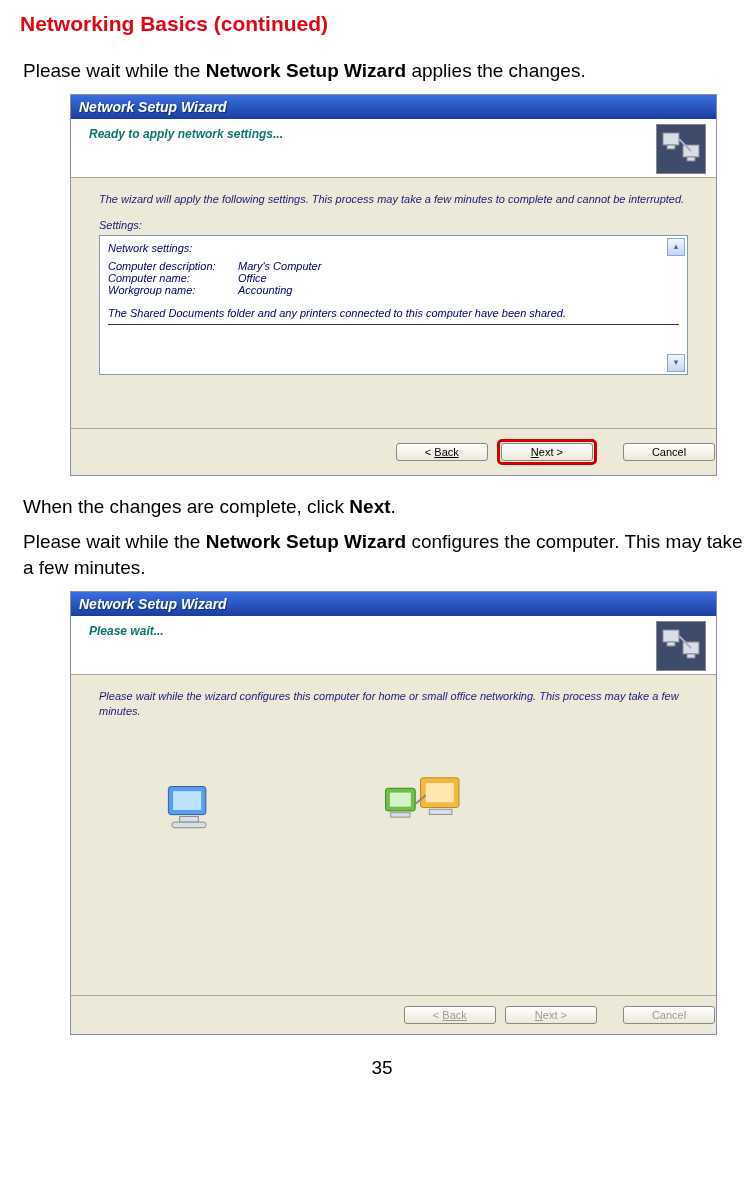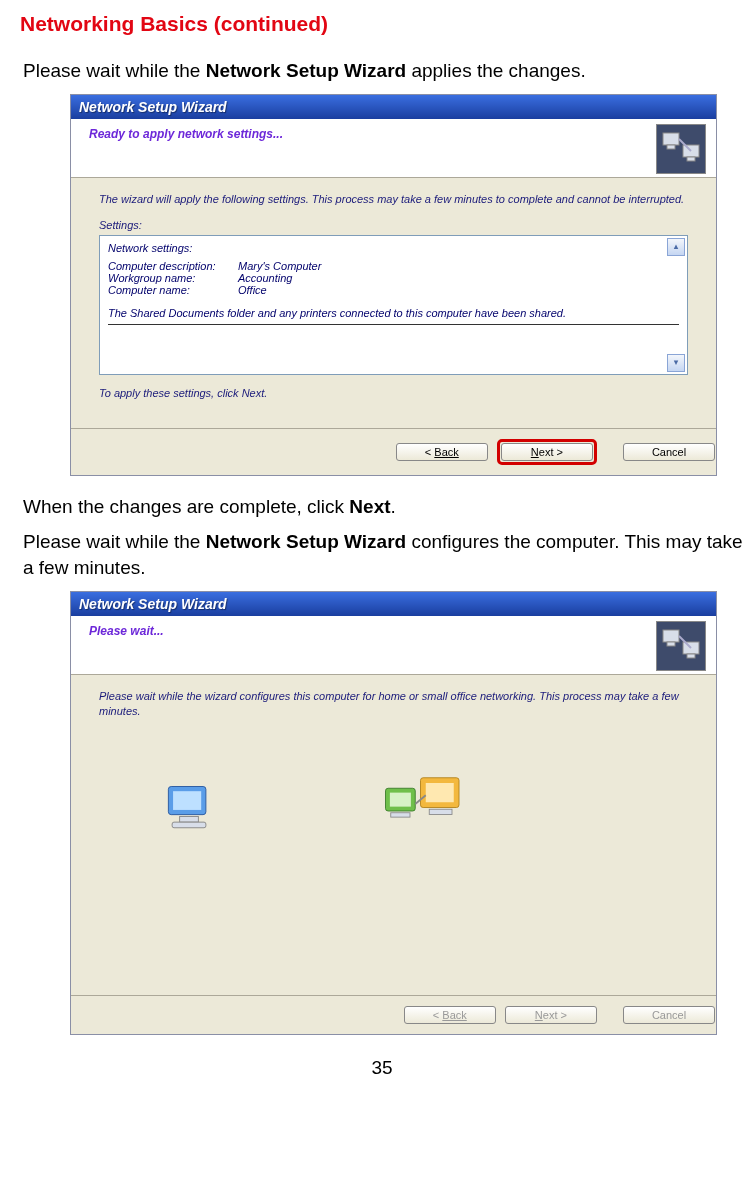--- a/index.html
+++ b/index.html
@@ -46,21 +46,21 @@
     background: #fff;
     border-bottom: 1px solid #aca899;
     position: relative;
     height: 58px;
   }
   .wizard .header .heading-text {
     position: absolute;
     left: 18px;
     top: 8px;
     font-weight: bold;
-    color: #6d28d9;
+    color: #0f766e;
     font-size: 12px;
     font-style: italic;
   }
   .wizard .header .heading-icon {
     position: absolute;
     right: 10px;
     top: 5px;
     width: 48px;
     height: 48px;
     background: #3e4b6b;
@@ -203,32 +203,31 @@
     <div class="settings-box">
       <div class="scroll-btn up">▴</div>
       <div class="scroll-btn down">▾</div>
 
       <div class="sb-title">Network settings:</div>
       <div class="row">
         <span class="k">Computer description:</span>
         <span>Mary's Computer</span>
       </div>
       <div class="row">
+        <span class="k">Computer name:</span>
+        <span>Office</span>
+      </div>
+      <div class="row">
         <span class="k">Workgroup name:</span>
         <span>Accounting</span>
       </div>
-      <div class="row">
-        <span class="k">Computer name:</span>
-        <span>Office</span>
-      </div>
       <div class="shared-text">The Shared Documents folder and any printers connected to this computer have been shared.</div>
       <hr>
     </div>
 
-    <div class="apply-hint">To apply these settings, click Next.</div>
   </div>
 
   <div class="button-row">
     <span class="btn">&lt; <span class="u">Back</span></span>
     <span class="btn-highlight">
       <span class="btn"><span class="u">N</span><span>ext &gt;</span></span>
     </span>
     <span class="spacer-gap"></span>
     <span class="btn">Cancel</span>
   </div>

